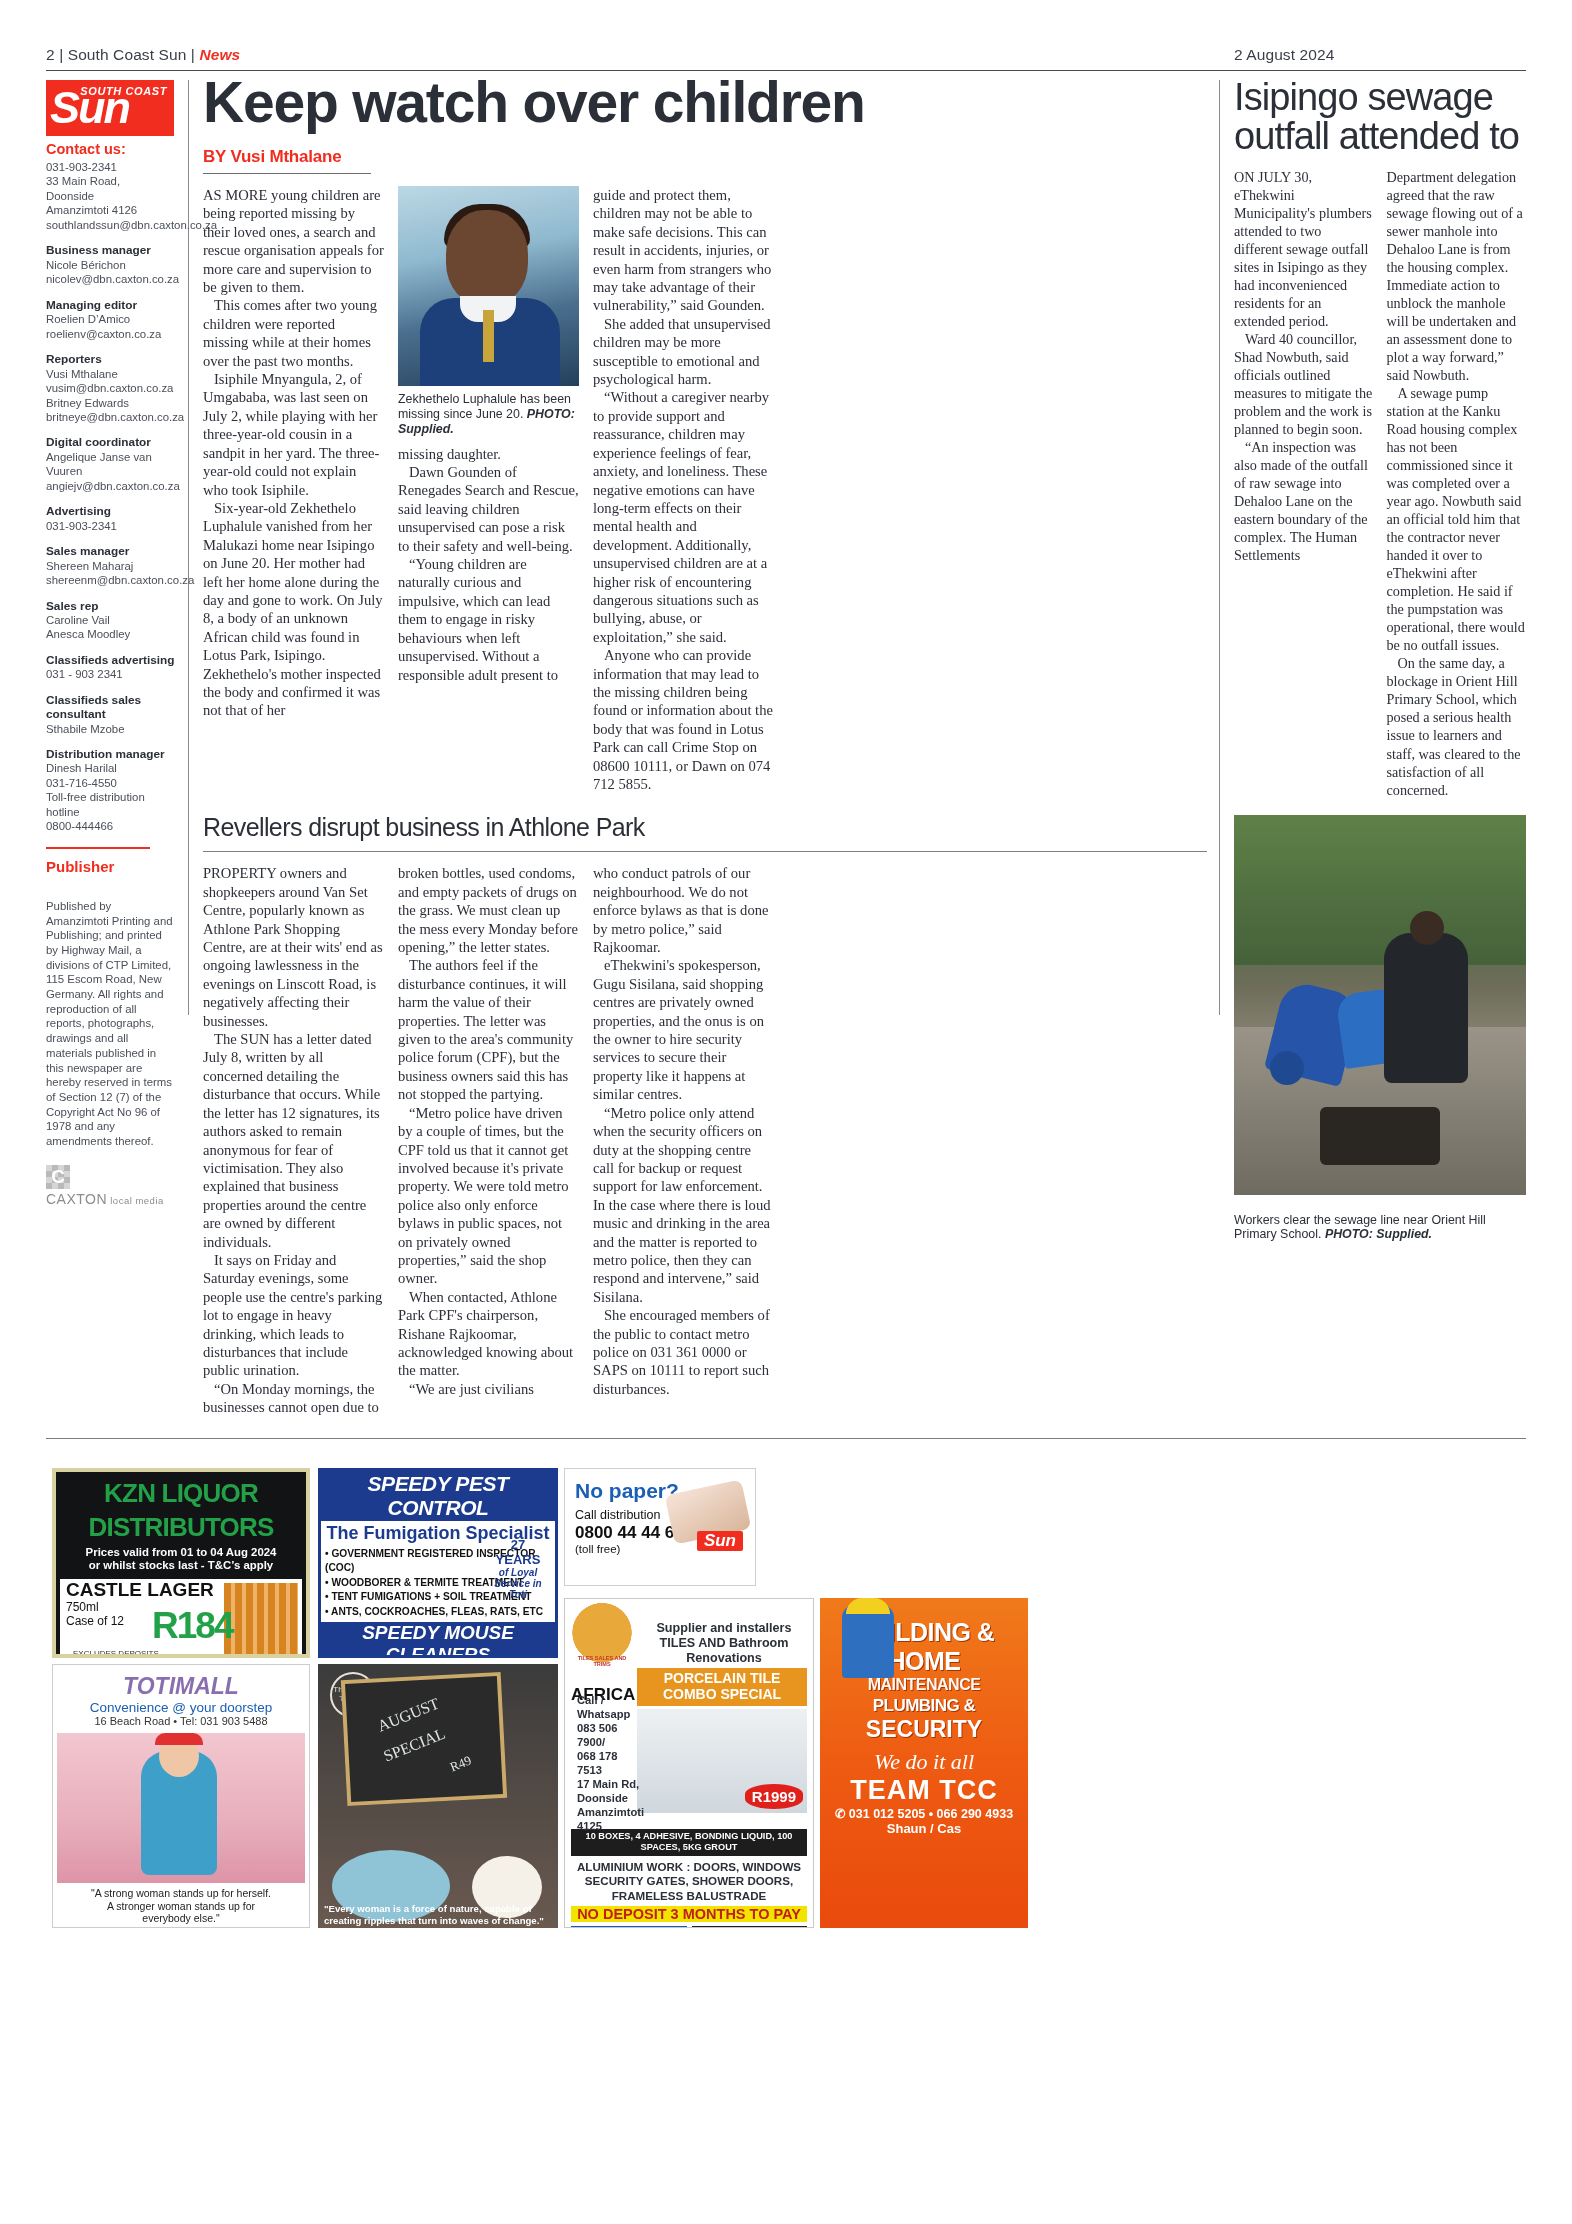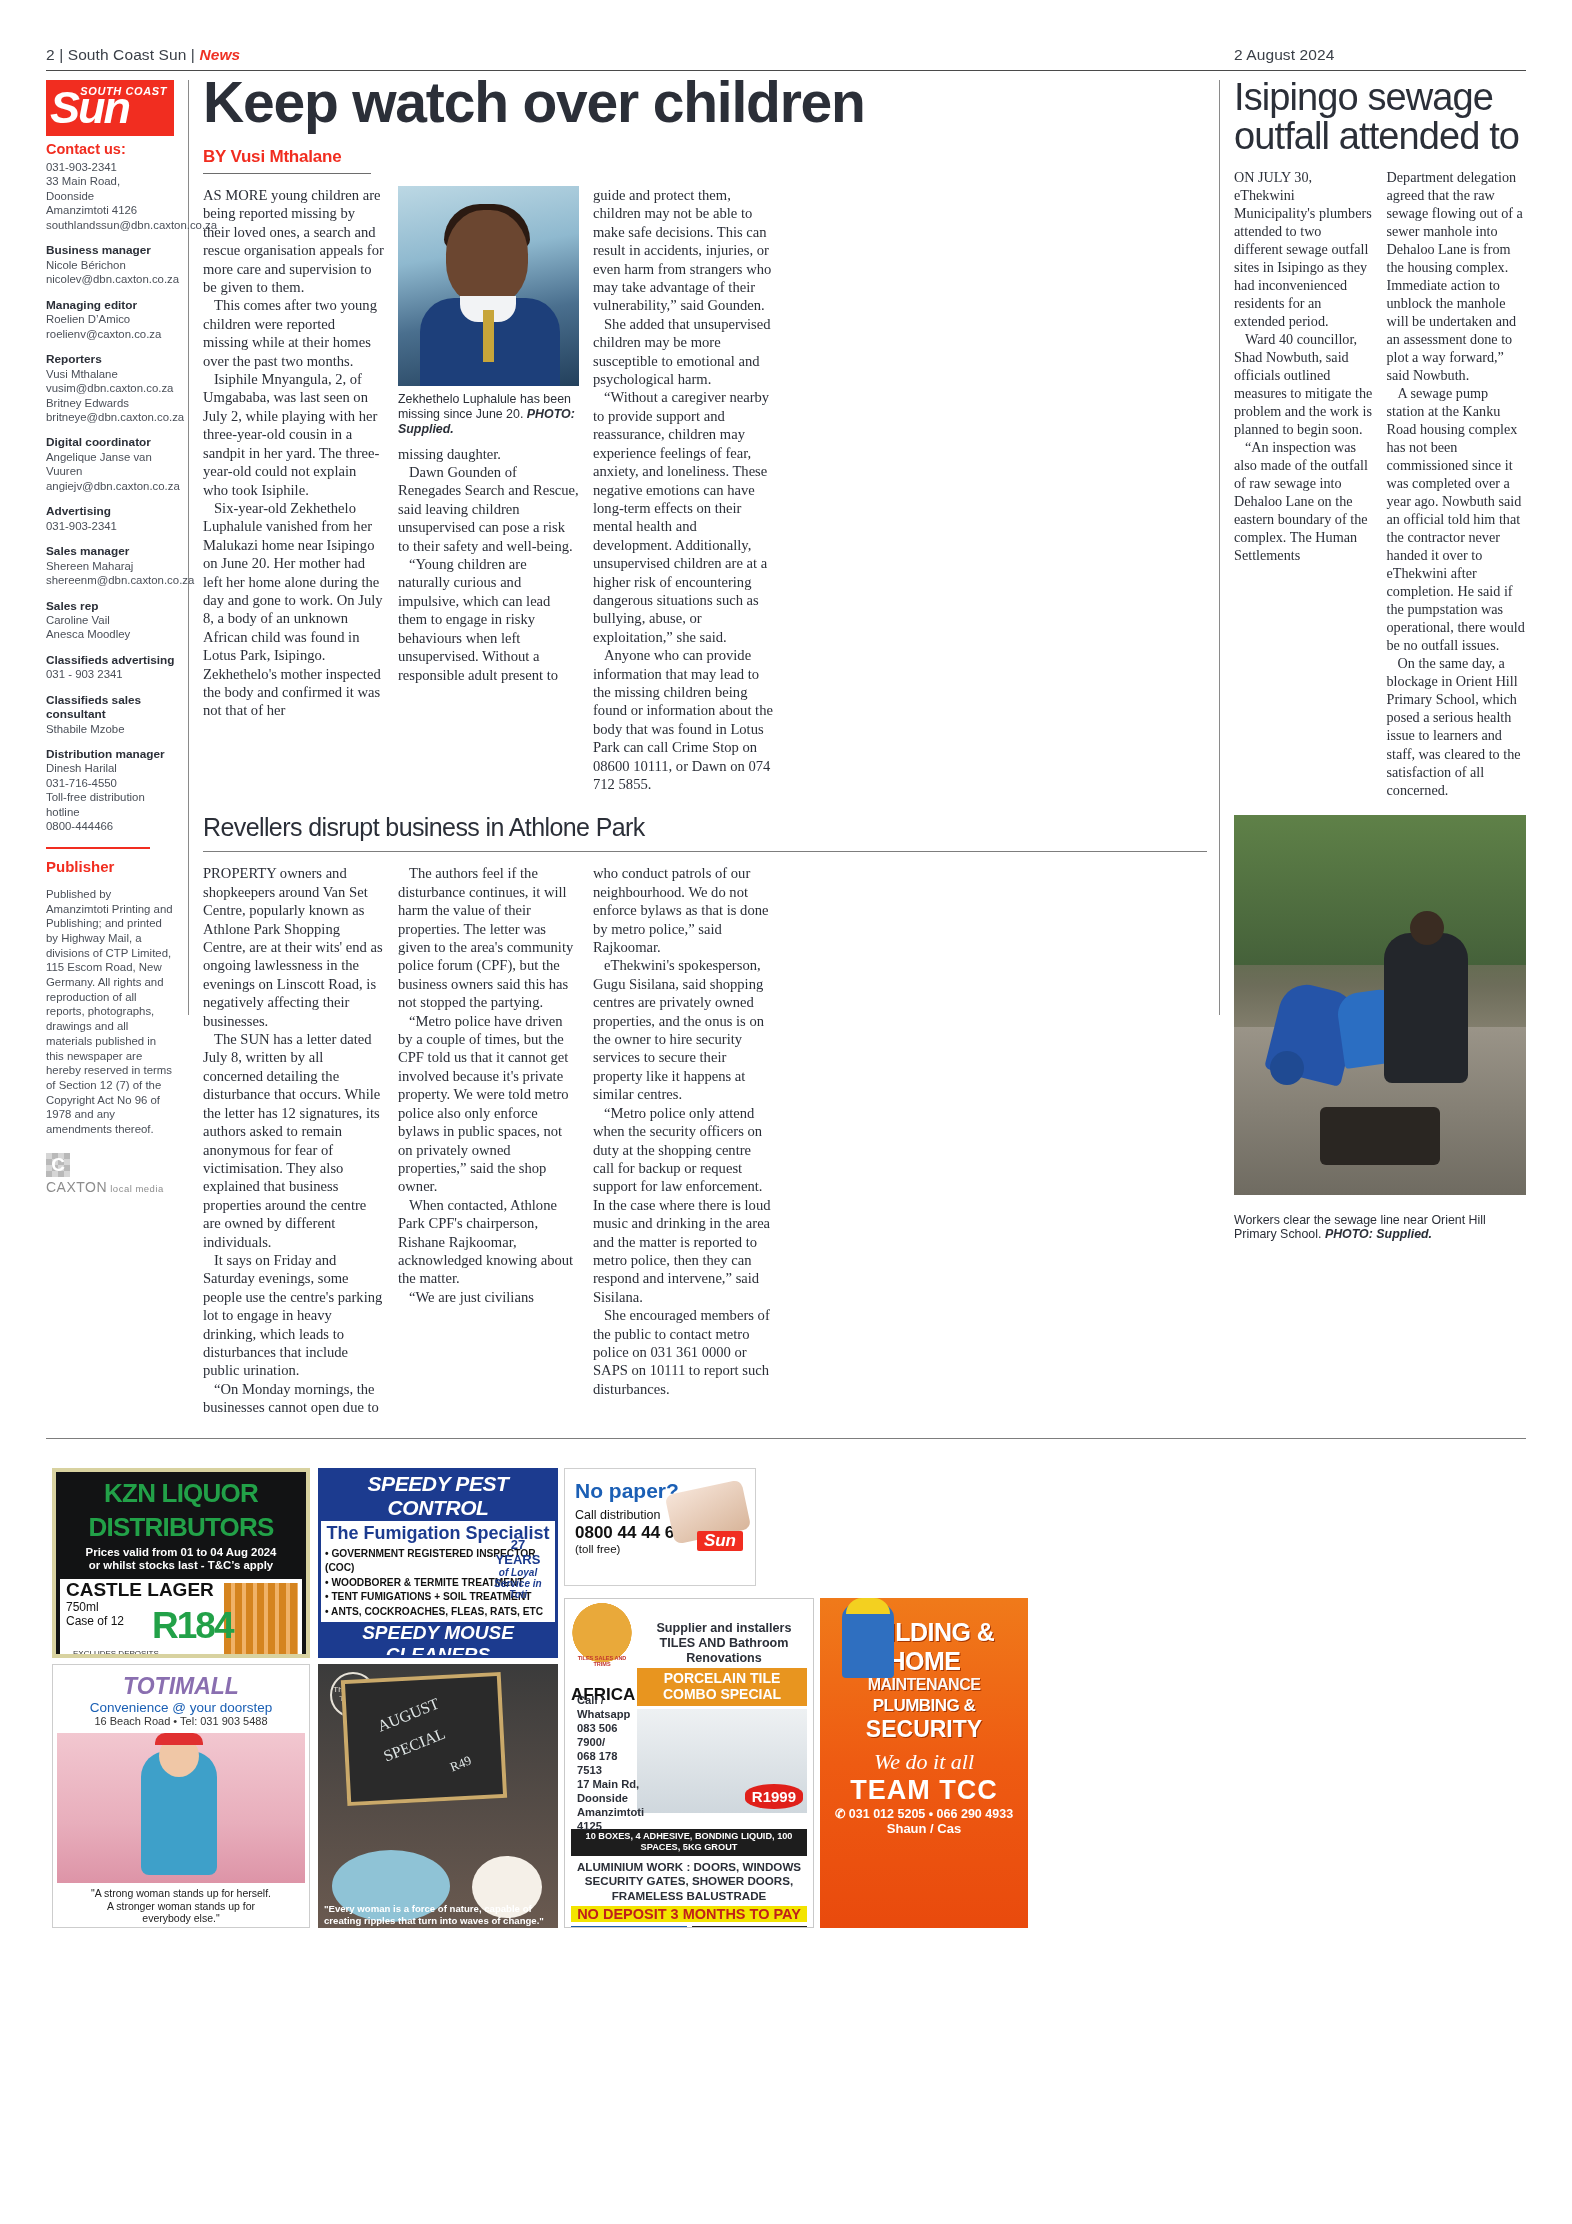--- a/index.html
+++ b/index.html
@@ -35,21 +35,21 @@
   .logo-sun { position:absolute; left:4px; top:6px; color:#fff;
               font-size:45px; font-weight:bold; font-style:italic;
               line-height:44px; letter-spacing:-2px; }
   .rail h4 { color:#f12d20; font-size:14.5px; margin-top:5px; font-weight:bold; }
   .rail .blk { margin-top:11px; }
   .rail .blk .h { font-size:11.8px; font-weight:bold; color:#2b2f38; line-height:1.22; }
   .rail .blk .t { font-size:11.4px; color:#4a4f58; line-height:1.27; }
   .rail .lead { font-size:11.4px; color:#4a4f58; line-height:1.27; margin-top:3px; }
   .rail hr.red { border:none; border-top:2.6px solid #f12d20; margin:13px 0 9px 0; width:104px; }
   .pub-h { color:#f12d20; font-size:15px; font-weight:bold; }
-  .pub-t { font-size:11.4px; color:#4a4f58; line-height:1.29; margin-top:12px; }
+  .pub-t { font-size:11.4px; color:#4a4f58; line-height:1.29; margin-top:24px; }
   .caxton { margin-top:16px; }
   .caxton .mark { width:24px; height:24px; background:
       conic-gradient(#b9b9b9 0 25%, #d6d6d6 0 50%, #b9b9b9 0 75%, #d6d6d6 0);
       background-size:12px 12px; position:relative; }
   .caxton .mark::after { content:"C"; position:absolute; inset:0; color:#fff;
       font-size:19px; font-weight:bold; line-height:24px; text-align:center; }
   .caxton .nm { font-size:14px; color:#8d8d8d; letter-spacing:.5px; margin-top:2px; }
   .caxton .nm small { font-size:9.5px; }
 
   
@@ -401,20 +401,21 @@
         <div class="col">
             <div class="serif" id="rv-c1">
               <p class="first">PROPERTY owners and shopkeepers around Van Set Centre, popularly known as Athlone Park Shopping Centre, are at their wits' end as ongoing lawlessness in the evenings on Linscott Road, is negatively affecting their businesses.</p>
               <p>The SUN has a letter dated July 8, written by all concerned detailing the disturbance that occurs. While the letter has 12 signatures, its authors asked to remain anonymous for fear of victimisation. They also explained that business properties around the centre are owned by different individuals.</p>
               <p>It says on Friday and Saturday evenings, some people use the centre's parking lot to engage in heavy drinking, which leads to disturbances that include public urination.</p>
               <p>“On Monday mornings, the businesses cannot open due to</p>
             </div>
           </div>
         <div class="col">
             <div class="serif" id="rv-c2">
+              <p class="first">broken bottles, used condoms, and empty packets of drugs on the grass. We must clean up the mess every Monday before opening,” the letter states.</p>
               <p>The authors feel if the disturbance continues, it will harm the value of their properties. The letter was given to the area's community police forum (CPF), but the business owners said this has not stopped the partying.</p>
               <p>“Metro police have driven by a couple of times, but the CPF told us that it cannot get involved because it's private property. We were told metro police also only enforce bylaws in public spaces, not on privately owned properties,” said the shop owner.</p>
               <p>When contacted, Athlone Park CPF's chairperson, Rishane Rajkoomar, acknowledged knowing about the matter.</p>
               <p>“We are just civilians</p>
             </div>
           </div>
         <div class="col">
             <div class="serif" id="rv-c3">
               <p class="first">who conduct patrols of our neighbourhood. We do not enforce bylaws as that is done by metro police,” said Rajkoomar.</p>
               <p>eThekwini's spokesperson, Gugu Sisilana, said shopping centres are privately owned properties, and the onus is on the owner to hire security services to secure their property like it happens at similar centres.</p>

